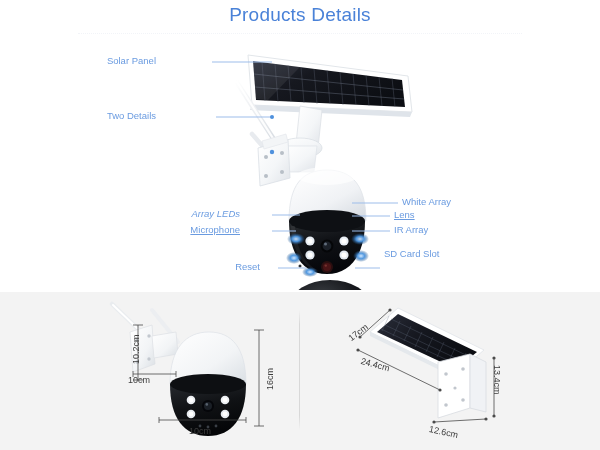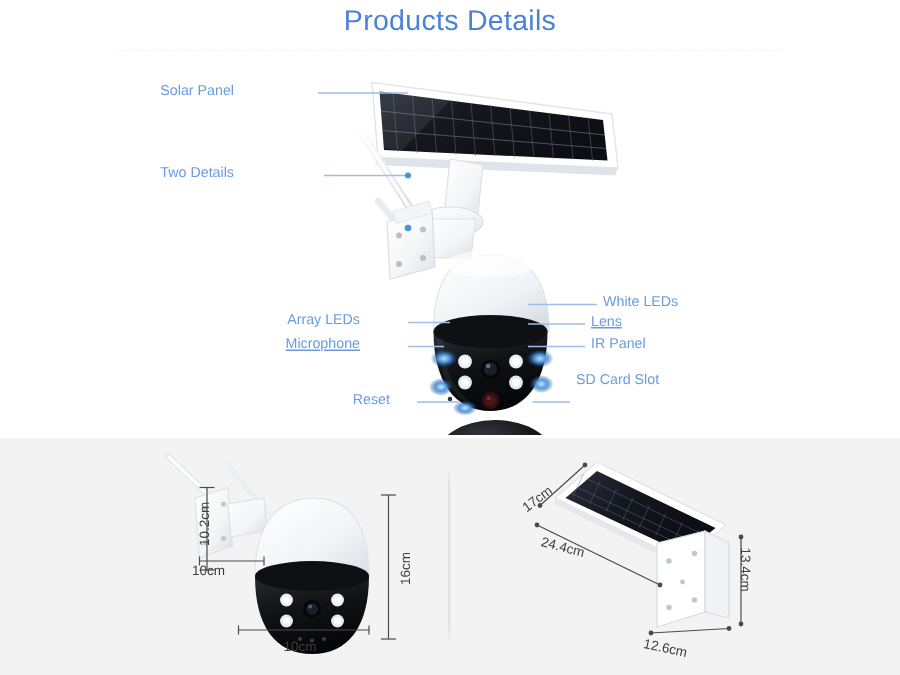--- a/index.html
+++ b/index.html
@@ -266,27 +266,27 @@
         <line x1="355" y1="232" x2="380" y2="232"></line>
       </g>
       <g fill="#4f91dd">
         <circle cx="272" cy="81" r="2"></circle>
         <circle cx="272" cy="116" r="2.2"></circle>
       </g>
     </svg>
 
     <div class="label right-align" style="left:76px; top:20px; width:80px;">Solar Panel</div>
     <div class="label right-align" style="left:60px; top:75px; width:96px;">Two Details</div>
-    <div class="label right-align" style="left:150px; top:173px; width:90px;">Array LEDs</div>
+    <div class="label right-align" style="left:150px; top:173px; width:90px;font-style:italic;">Array LEDs</div>
     <div class="label right-align" style="left:150px; top:189px; width:90px;text-decoration:underline;">Microphone</div>
     <div class="label right-align" style="left:190px; top:226px; width:70px;">Reset</div>
 
-    <div class="label" style="left:402px; top:161px;">White LEDs</div>
+    <div class="label" style="left:402px; top:161px;">White Array</div>
     <div class="label" style="left:394px; top:174px;text-decoration:underline;">Lens</div>
-    <div class="label" style="left:394px; top:189px;">IR Panel</div>
+    <div class="label" style="left:394px; top:189px;">IR Array</div>
     <div class="label" style="left:384px; top:213px;">SD Card Slot</div>
   </div>
 
   <div class="dims">
     <div class="dims-divider"></div>
 
     <svg width="600" height="158" viewBox="0 0 600 158" xmlns="http://www.w3.org/2000/svg">
       <defs>
         <linearGradient id="camWhite2" x1="0" y1="0" x2="1" y2="1">
           <stop offset="0%" stop-color="#ffffff"></stop>

